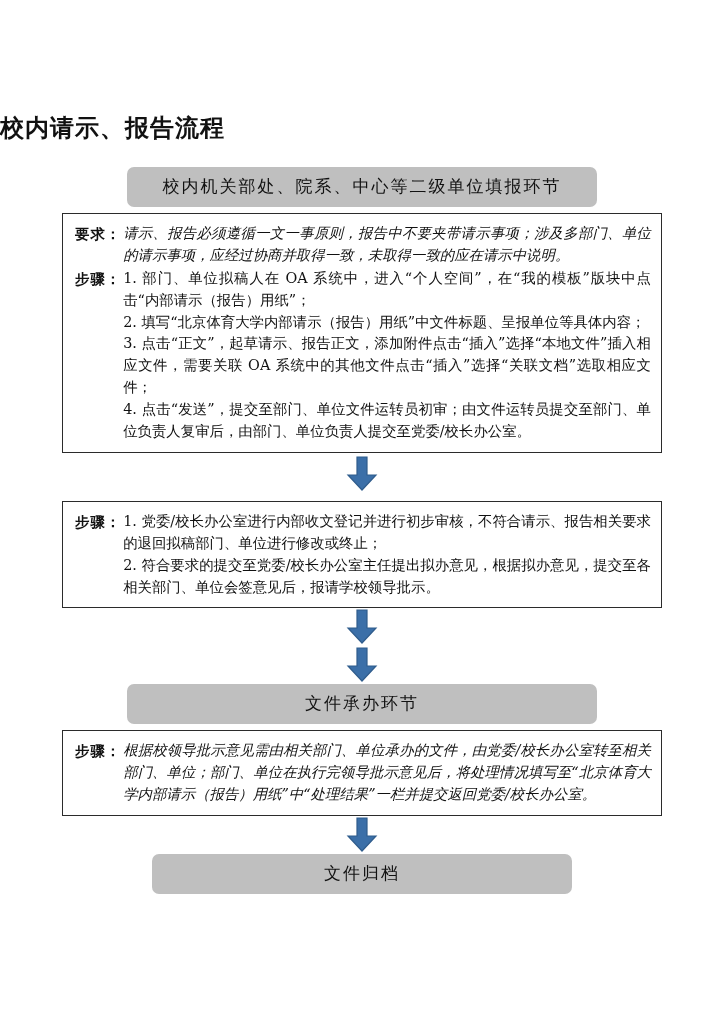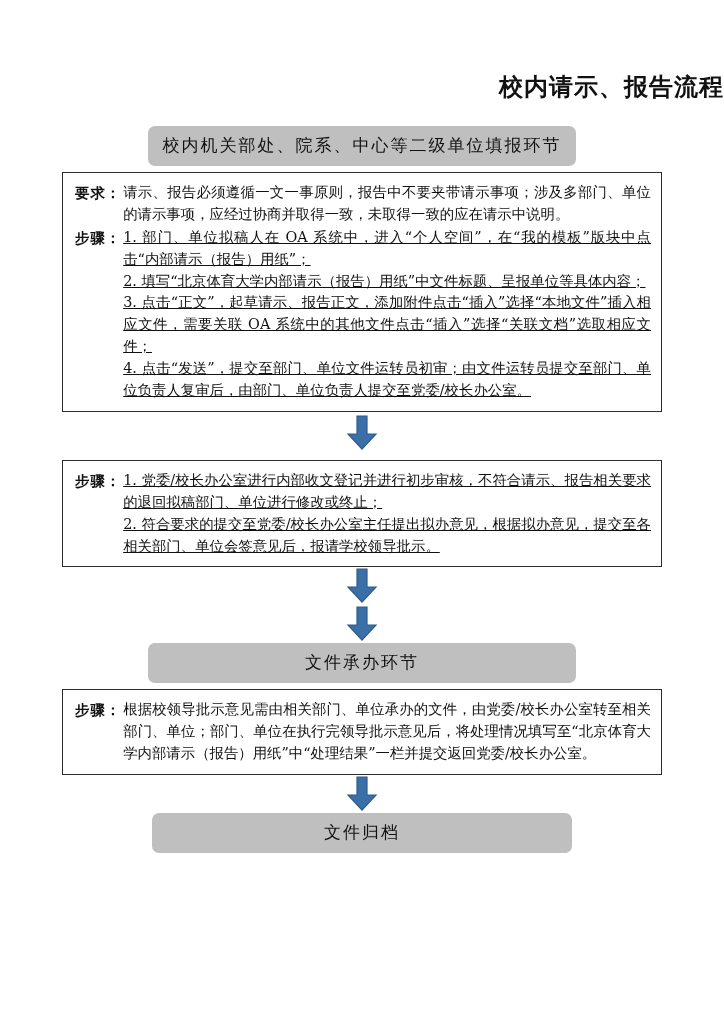--- a/index.html
+++ b/index.html
@@ -18,22 +18,22 @@
   .page {
     width: 724px;
     height: 1024px;
     box-sizing: border-box;
     padding: 0;
     position: relative;
   }
 
   
   .title-block {
-    text-align: right;
-    padding-top: 72px;
+    text-align: left;
+    padding-top: 113px;
   }
   .doc-title {
     font-size: 24px;
     font-weight: bold;
     letter-spacing: 1px;
     line-height: 1.25;
     margin: 0;
   }
   .doc-subtitle {
     font-size: 15.5px;
@@ -54,21 +54,21 @@
   .stage-bar {
     background: #bfbfbf;
     border-radius: 7px;
     color: #111111;
     font-size: 17px;
     letter-spacing: 2px;
     text-align: center;
     padding: 8px 0 9px 0;
     box-sizing: border-box;
   }
-  .stage-bar.wide  { width: 428px; }
+  .stage-bar.wide  { width: 470px; }
   .stage-bar.narrow{ width: 420px; }
 
   
   .detail-box-wrap {
     display: flex;
     justify-content: center;
     margin-top: 6px;
   }
   .detail-box {
     width: 600px;
@@ -100,25 +100,25 @@
   }
   .num-item {
     display: flex;
     align-items: flex-start;
   }
   .num-item + .num-item { margin-top: 0px; }
   .num-text {
     flex: 1 1 auto;
     text-align: justify;
     text-justify: inter-ideograph;
-    text-decoration: underline;
   }
   .plain-text {
     text-align: justify;
     text-justify: inter-ideograph;
+    font-style: italic;
   }
 
   
   .arrow-wrap {
     display: flex;
     justify-content: center;
     height: 42px;
     align-items: center;
   }
   .arrow-wrap.short { height: 38px; }

